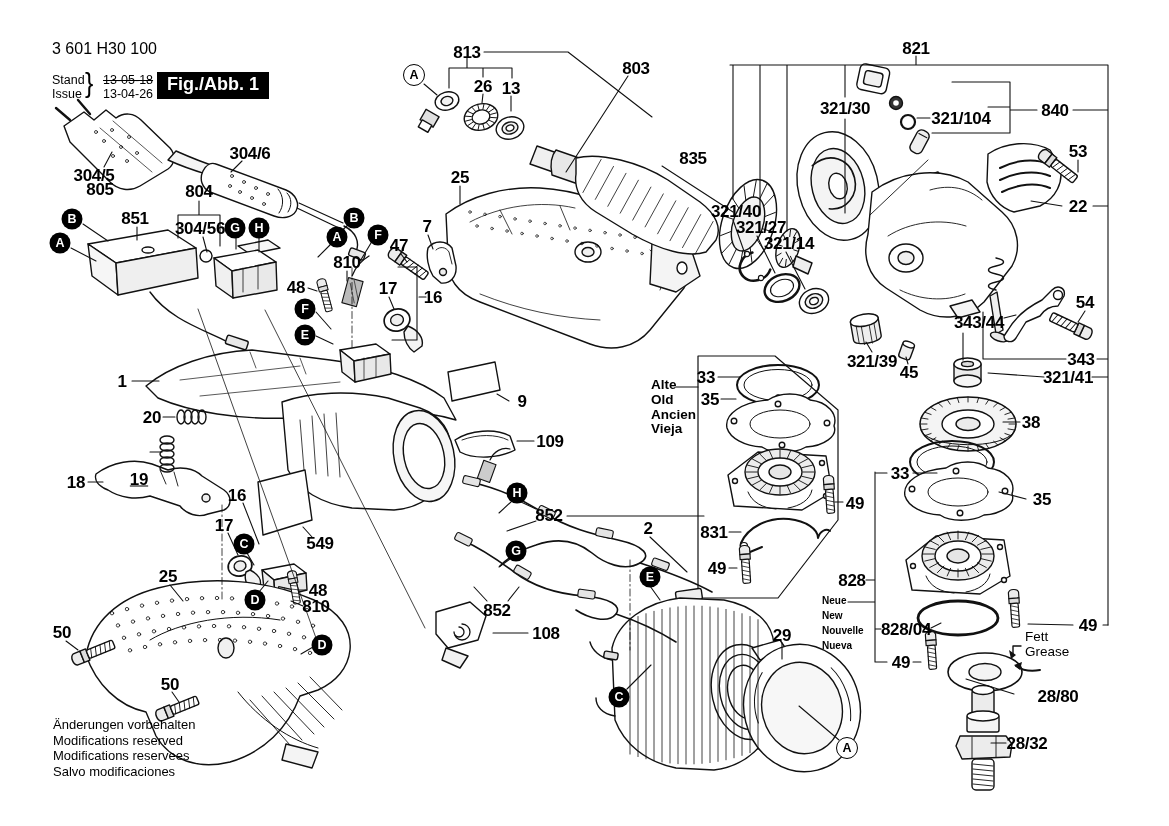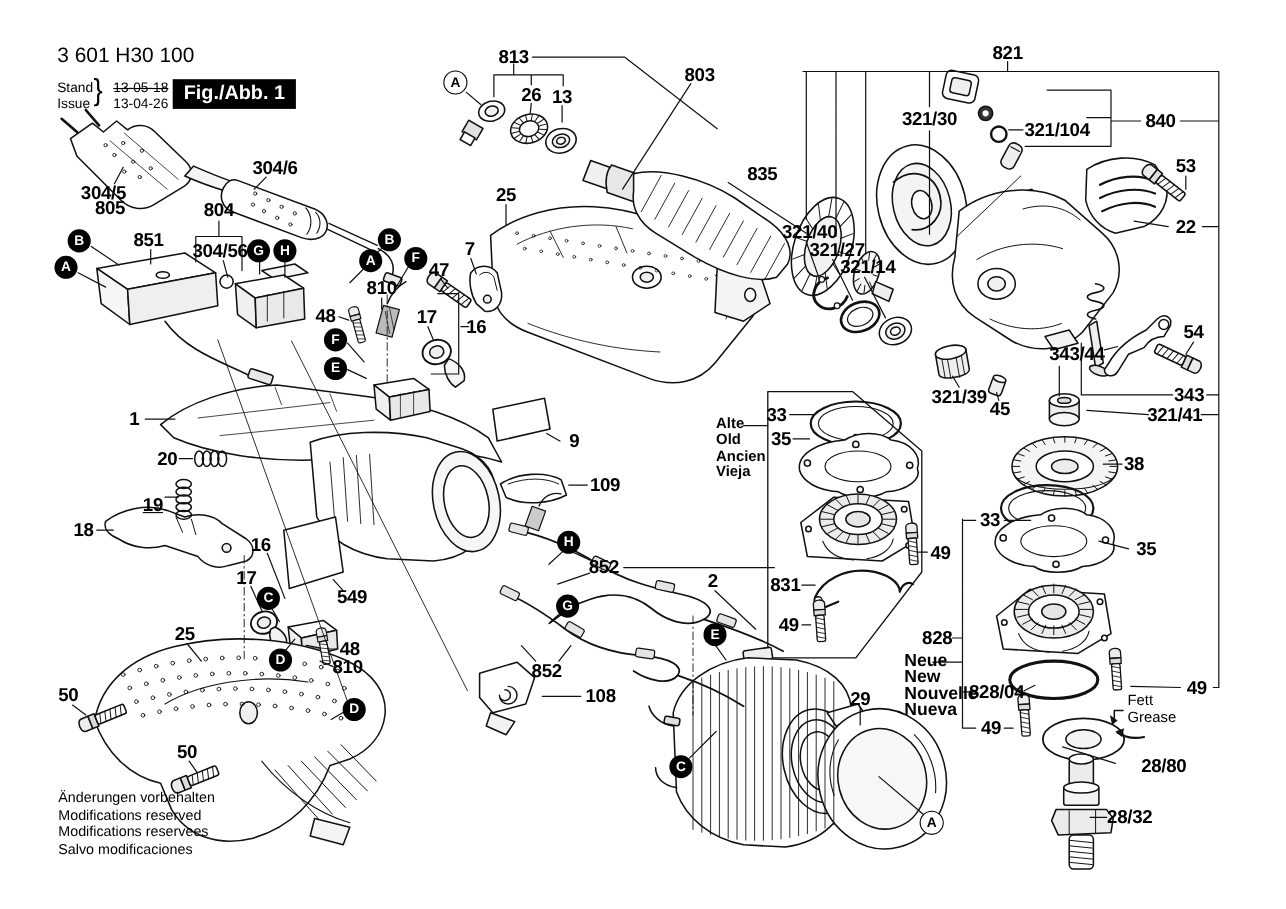--- a/index.html
+++ b/index.html
@@ -8,29 +8,29 @@
   #stage{position:absolute;inset:0}
   svg{position:absolute;left:0;top:0}
   .callout{position:absolute;transform:translate(-50%,-50%);font-weight:bold;font-size:17px;
            letter-spacing:-.3px;white-space:nowrap;line-height:1}
   .marker{position:absolute;width:21px;height:21px;border-radius:50%;background:#000;color:#fff;
           font-weight:bold;font-size:12.5px;display:flex;align-items:center;justify-content:center;
           transform:translate(-50%,-50%);line-height:1}
   .marker-o{position:absolute;width:22px;height:22px;border-radius:50%;background:#fff;color:#000;
             border:1.7px solid #000;box-sizing:border-box;font-weight:bold;font-size:12.5px;display:flex;
             align-items:center;justify-content:center;transform:translate(-50%,-50%);line-height:1}
-  #hdr-partno{position:absolute;left:52px;top:40px;font-size:19px}
+  #hdr-partno{position:absolute;left:52px;top:40px;font-size:16px}
   #hdr-stand{position:absolute;left:52px;top:73px;font-size:12.5px;line-height:14px}
   #hdr-brace{position:absolute;left:85px;top:68px;font-size:25px;font-weight:400;transform:scaleY(1.1)}
   #hdr-dates{position:absolute;left:103px;top:74px;font-size:12.5px;line-height:13.5px}
   .strike{text-decoration:line-through}
   #fig-box{position:absolute;left:157px;top:72px;background:#000;color:#fff;font-size:18px;
            font-weight:bold;padding:3px 10px 4px;line-height:1.1}
   #legend-old{position:absolute;left:651px;top:378px;font-weight:bold;font-size:13.5px;line-height:14.8px}
-  #legend-new{position:absolute;left:822px;top:593px;font-weight:bold;font-size:16px;line-height:15px}
+  #legend-new{position:absolute;left:822px;top:593px;font-weight:bold;font-size:10px;line-height:15px}
   #legend-grease{position:absolute;left:1025px;top:630px;font-weight:normal;font-size:13.5px;line-height:14.5px}
   #footer-note{position:absolute;left:53px;top:717px;font-size:13px;line-height:15.5px}
 </style>
 </head>
 <body>
 
 <div id="stage">
 
 <svg width="1169" height="826" viewBox="0 0 1169 826">
   <defs>
@@ -634,21 +634,21 @@
       <div class="callout" style="left: 900px; top: 473px;">33</div>
       <div class="callout" style="left: 1042px; top: 499px;">35</div>
       <div class="callout" style="left: 852px; top: 580px;">828</div>
       <div class="callout" style="left: 906px; top: 629px;">828/04</div>
       <div class="callout" style="left: 901px; top: 662px;">49</div>
       <div class="callout" style="left: 1088px; top: 625px;">49</div>
       <div class="callout" style="left: 1034px; top: 696px; margin-left: 24px;">28/80</div>
       <div class="callout" style="left: 1027px; top: 743px;">28/32</div>
       <div class="callout" style="left: 122px; top: 381px;">1</div>
       <div class="callout" style="left: 152px; top: 417px;">20</div>
-      <div class="callout" style="left: 139px; top: 459px; text-decoration: underline;">19</div>
+      <div class="callout" style="left: 139px; top: 479px; text-decoration: underline;">19</div>
       <div class="callout" style="left: 76px; top: 482px;">18</div>
       <div class="callout" style="left: 522px; top: 401px;">9</div>
       <div class="callout" style="left: 550px; top: 441px;">109</div>
       <div class="callout" style="left: 237px; top: 495px;">16</div>
       <div class="callout" style="left: 224px; top: 525px;">17</div>
       <div class="callout" style="left: 320px; top: 543px;">549</div>
       <div class="callout" style="left: 318px; top: 590px;">48</div>
       <div class="callout" style="left: 316px; top: 606px;">810</div>
       <div class="callout" style="left: 168px; top: 576px;">25</div>
       <div class="callout" style="left: 62px; top: 632px;">50</div>

